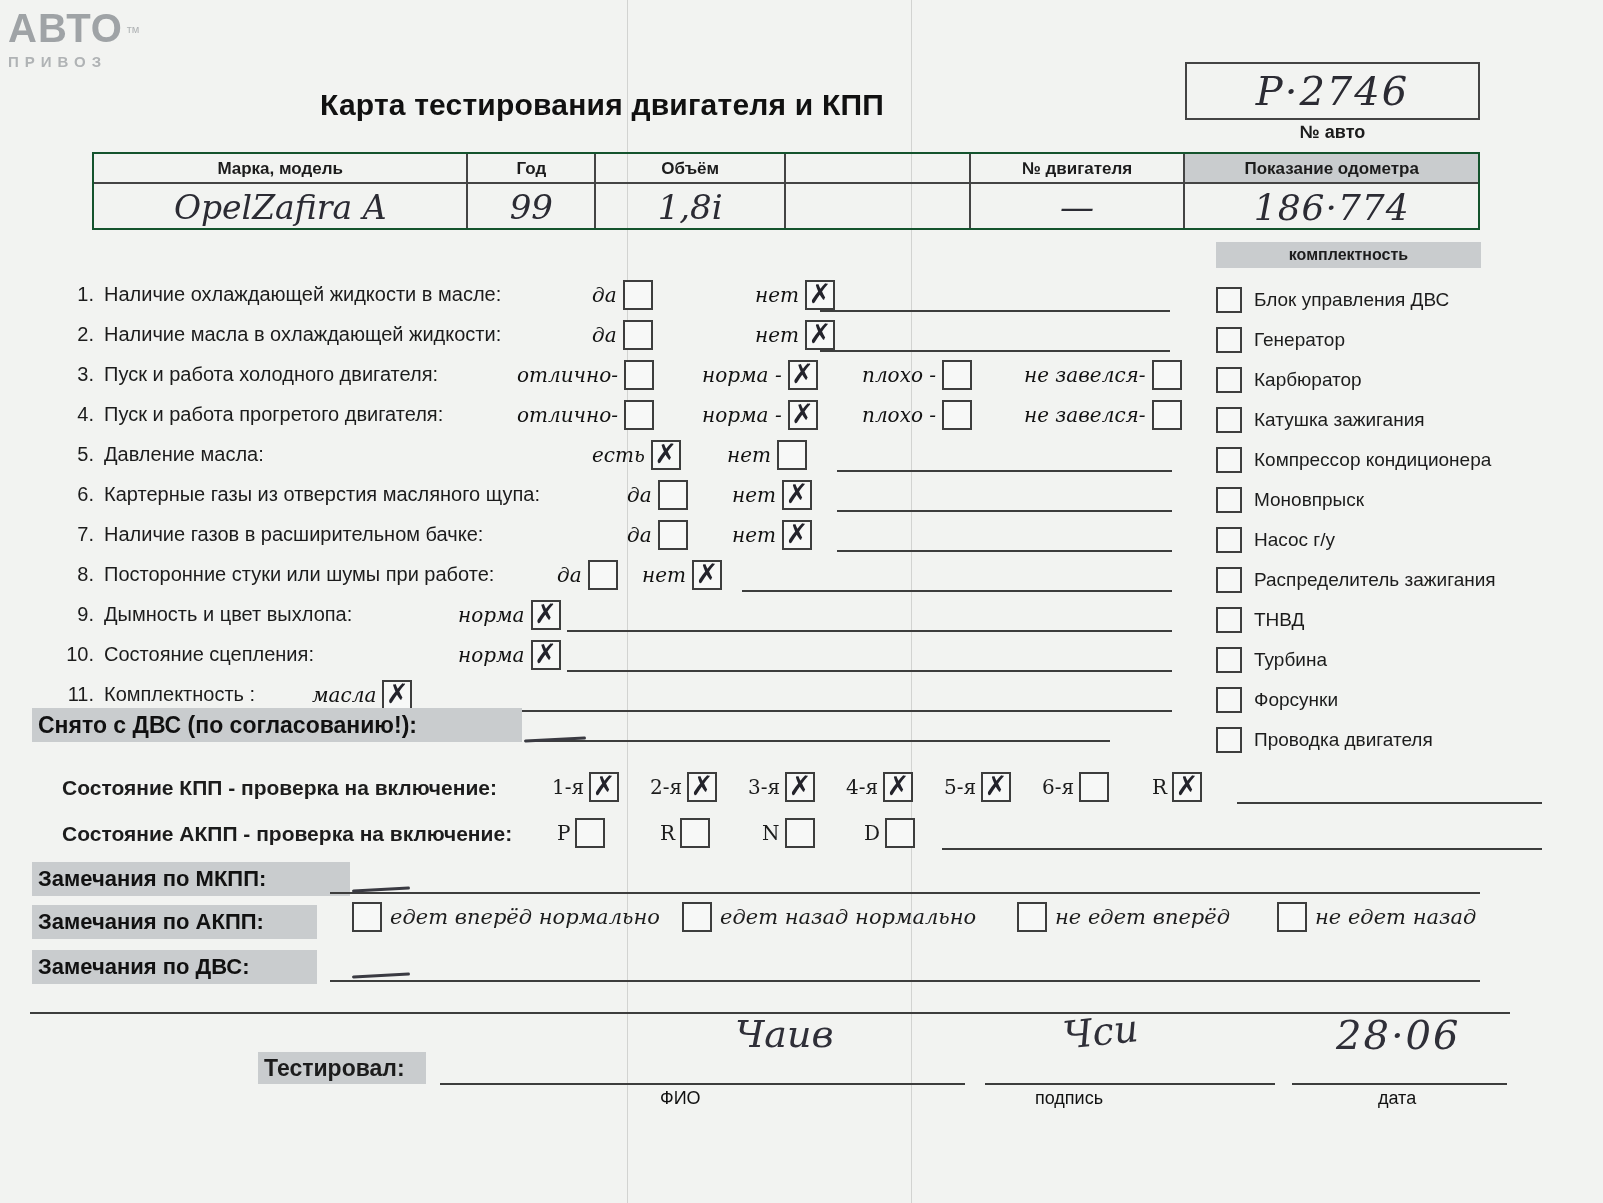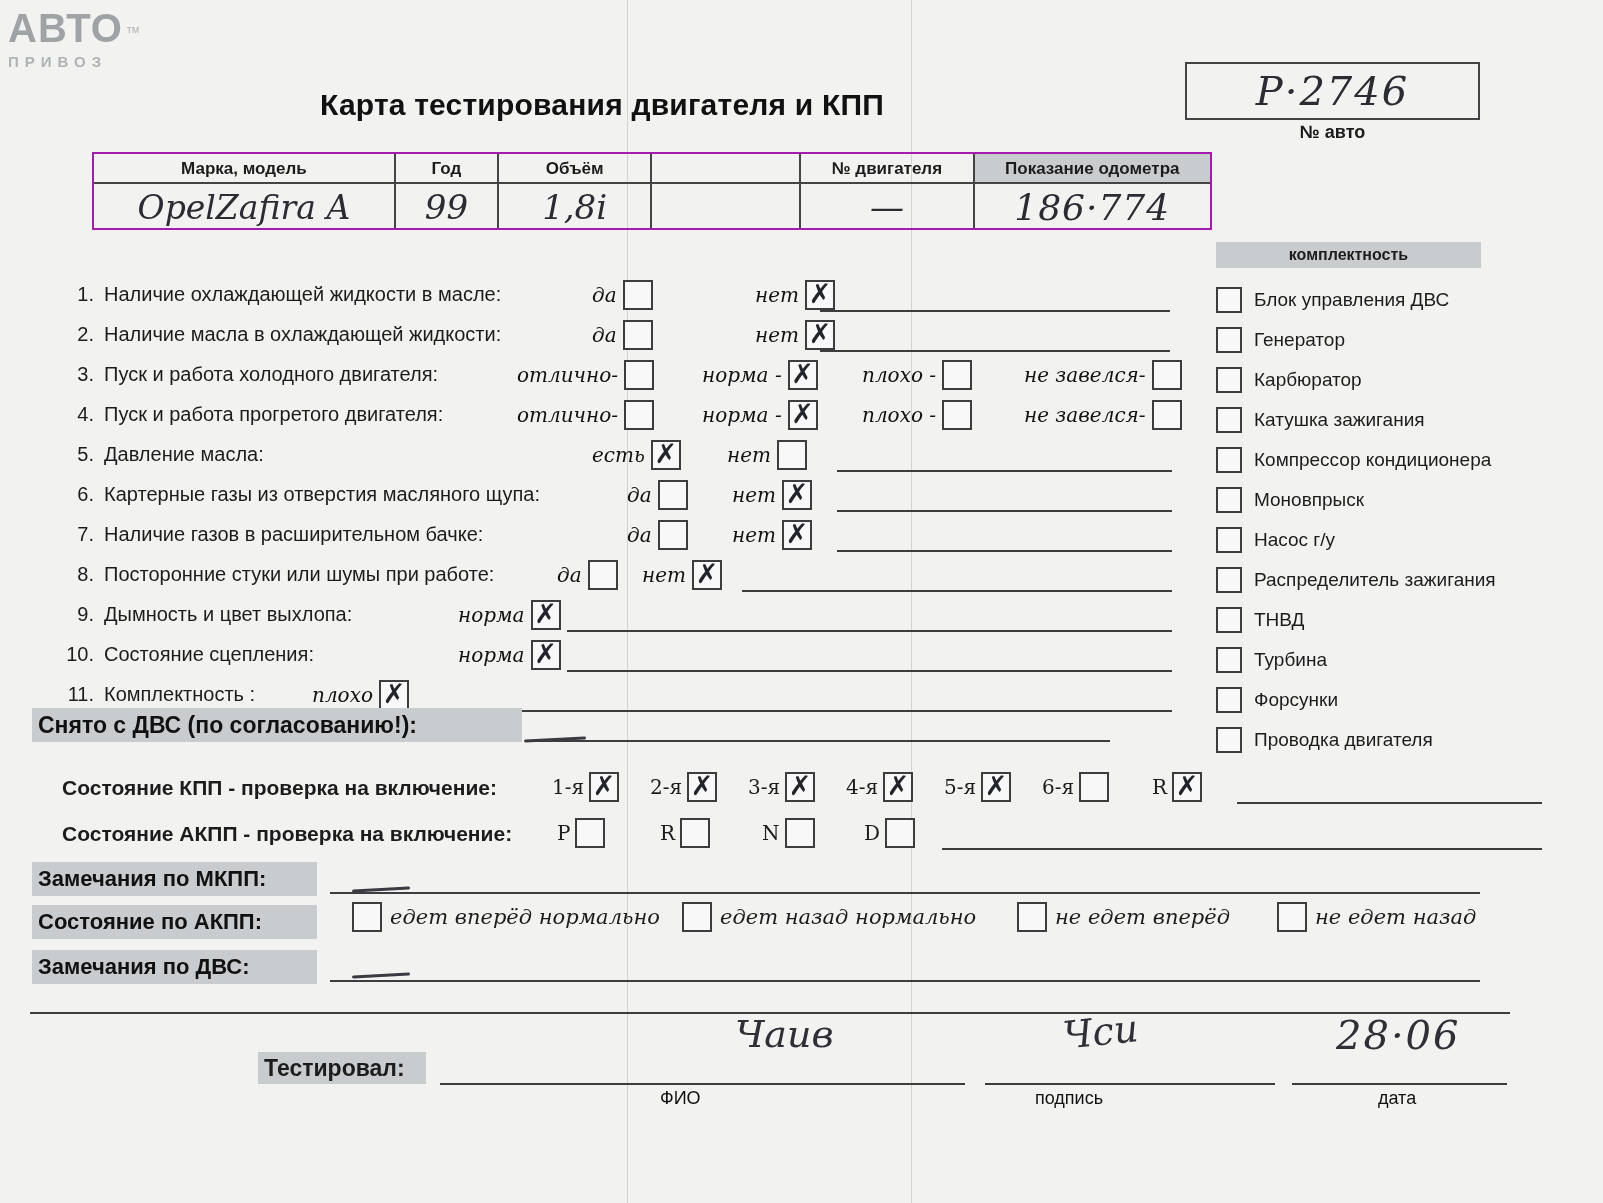--- a/index.html
+++ b/index.html
@@ -45,22 +45,22 @@
   .autobox .numtext{
     font-family:"DejaVu Serif",serif;font-style:italic;font-size:40px;
     color:#2b2b33;letter-spacing:2px;
   }
   .autobox .cap{
     text-align:center;font-size:18px;font-weight:bold;padding-top:2px;
   }
 
   
   .headtable{
-    position:absolute;left:92px;top:152px;width:1120px;height:78px;
-    border:2px solid #a21caf;box-sizing:border-box;
+    position:absolute;left:92px;top:152px;width:1388px;height:78px;
+    border:2px solid #14532d;box-sizing:border-box;
     display:flex;
   }
   .headtable .cell{border-right:2px solid #444;box-sizing:border-box;position:relative;}
   .headtable .cell:last-child{border-right:none;}
   .headtable .cap{
     height:30px;line-height:30px;text-align:center;font-size:17px;font-weight:bold;
     border-bottom:2px solid #444;box-sizing:border-box;
   }
   .headtable .cap.shade{background:#c9ccce;}
   .headtable .val{
@@ -116,21 +116,21 @@
   .snyato{left:32px;top:708px;width:490px;height:34px;font-size:23px;}
 
   .kpp-row{position:absolute;left:62px;top:772px;width:1420px;height:36px;}
   .kpp-row .ttl{position:absolute;left:0;top:4px;font-size:21px;font-weight:bold;}
   .gear{position:absolute;top:0;display:flex;align-items:center;gap:5px;}
   .gear .glbl{font-family:"DejaVu Serif",serif;font-size:20px;}
 
   .akpp-row{position:absolute;left:62px;top:818px;width:1420px;height:36px;}
   .akpp-row .ttl{position:absolute;left:0;top:4px;font-size:21px;font-weight:bold;}
 
-  .band-mkpp{left:32px;top:862px;width:285px;height:34px;font-size:22px;}
+  .band-mkpp{left:32px;top:862px;width:318px;height:34px;font-size:22px;}
   .band-akpp{left:32px;top:905px;width:285px;height:34px;font-size:22px;}
   .band-dvs{left:32px;top:950px;width:285px;height:34px;font-size:22px;}
 
   .akpp-opts{position:absolute;left:352px;top:902px;width:1140px;height:40px;}
   .akpp-opts .o{position:absolute;top:0;display:flex;align-items:center;gap:8px;}
   .akpp-opts .olbl{font-family:"DejaVu Serif",serif;font-style:italic;font-size:21px;}
 
   
   .footline{position:absolute;left:30px;top:1012px;width:1480px;height:2px;background:#3d3d3d;}
   .tested{
@@ -397,21 +397,21 @@
           <span class="olbl">норма</span>
           <span class="box x"></span>
         </div>
       <div class="uline" style="left:505px;top:32px;width:605px;"></div>
     </div>
 
     <div class="row">
       <div class="no">11.</div>
       <div class="txt">Комплектность :</div>
       <div class="opt" style="left:250px;">
-          <span class="olbl">плохо</span>
+          <span class="olbl">масла</span>
           <span class="box x"></span>
         </div>
       <div class="uline" style="left:395px;top:32px;width:715px;"></div>
     </div>
   </div>
 
   <div class="band snyato">Снято с ДВС (по согласованию!):</div>
   <div class="uline" style="left:530px;top:740px;width:580px;"></div>
   <div class="scribble" style="left:524px;top:738px;width:62px;"></div>
 
@@ -466,21 +466,21 @@
         <span class="glbl">D</span>
         <span class="box"></span>
       </div>
     <div class="uline" style="left:880px;top:30px;width:600px;"></div>
   </div>
 
   <div class="band band-mkpp">Замечания по МКПП:</div>
   <div class="uline" style="left:330px;top:892px;width:1150px;"></div>
   <div class="scribble" style="left:352px;top:888px;width:58px;"></div>
 
-  <div class="band band-akpp">Состояние по АКПП:</div>
+  <div class="band band-akpp">Замечания по АКПП:</div>
   <div class="akpp-opts">
     <div class="o" style="left:0px;">
         <span class="box"></span>
         <span class="olbl">едет вперёд нормально</span>
       </div>
     <div class="o" style="left:330px;">
         <span class="box"></span>
         <span class="olbl">едет назад нормально</span>
       </div>
     <div class="o" style="left:665px;">

